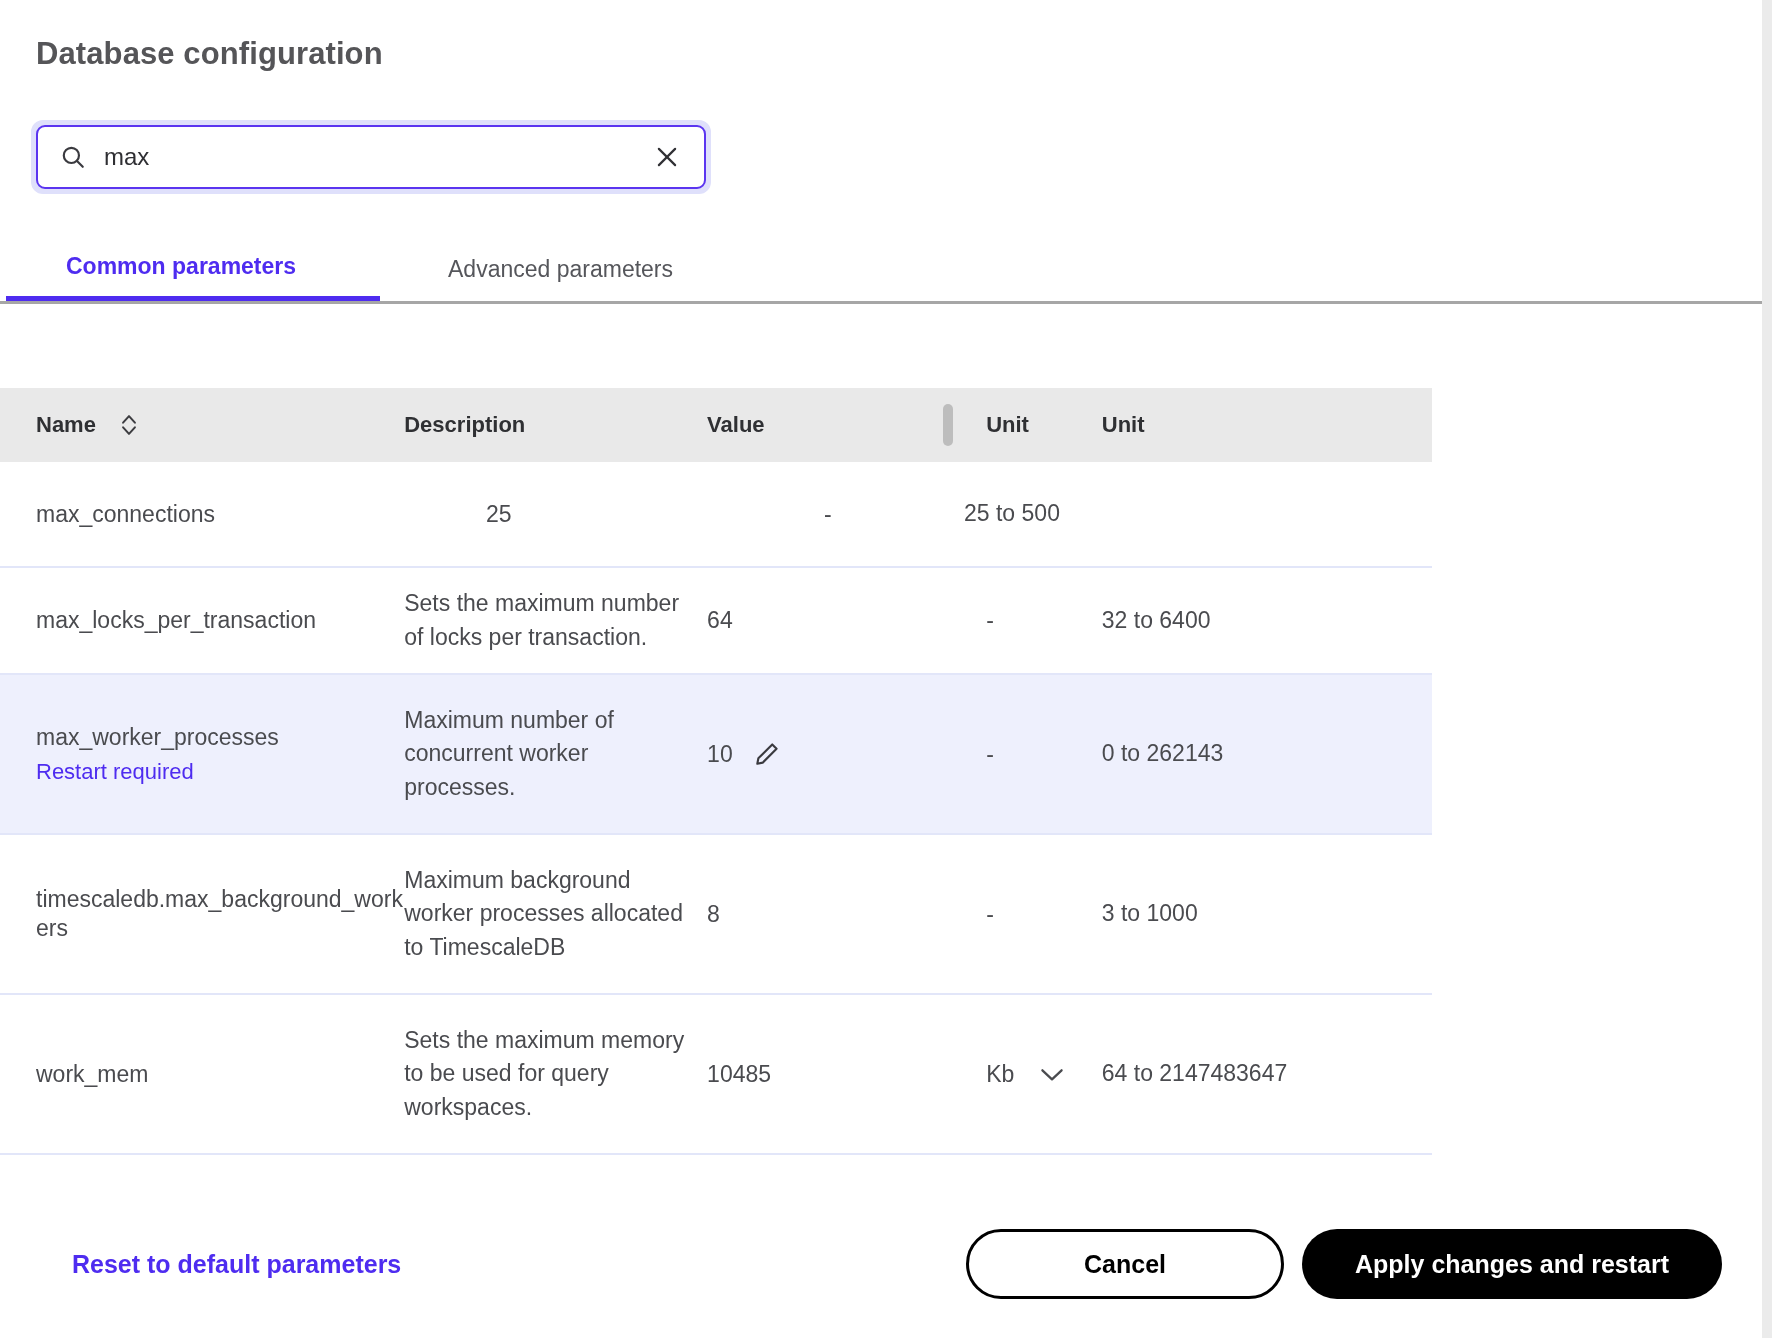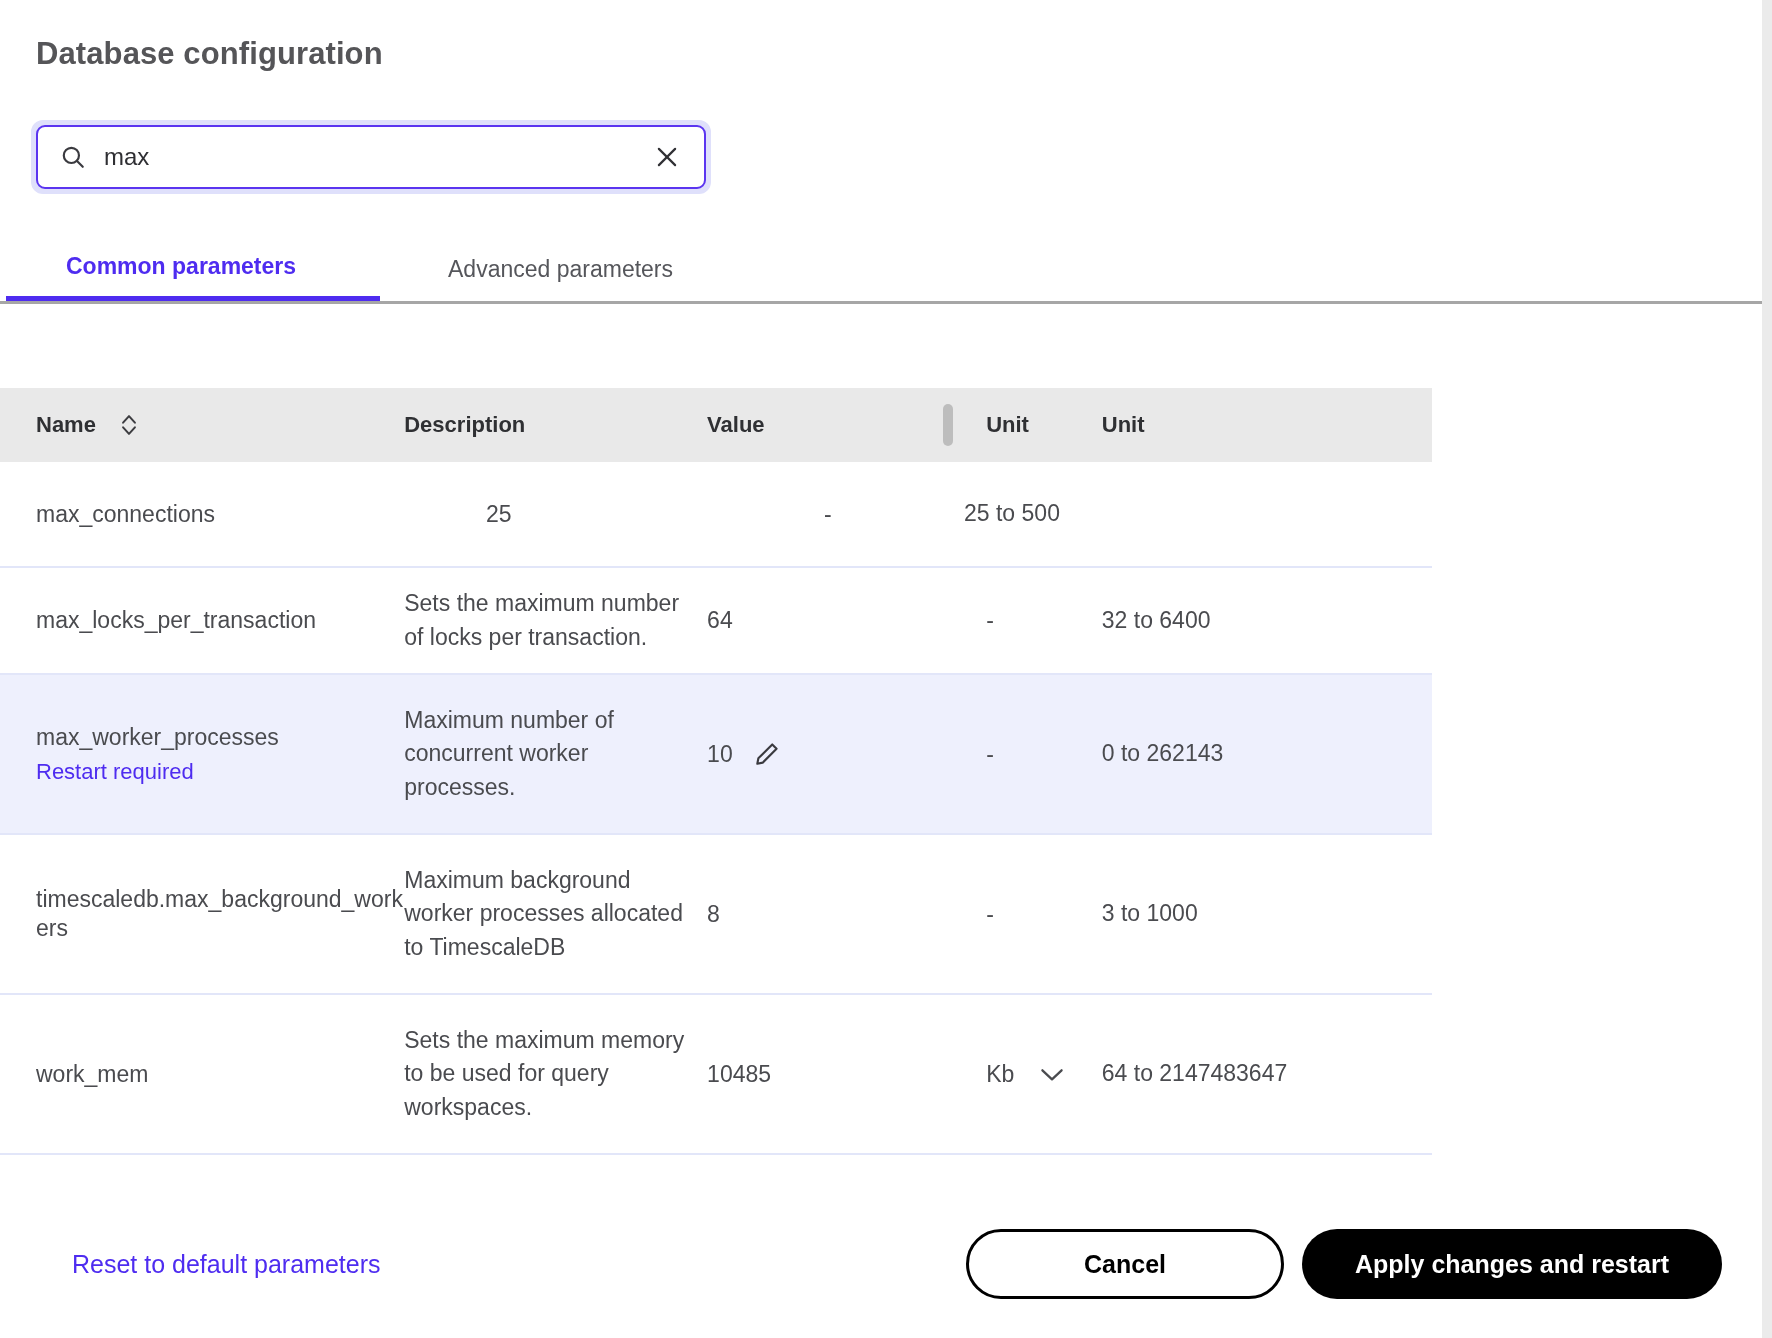--- a/index.html
+++ b/index.html
@@ -236,21 +236,21 @@
     top: 1190px;
     width: 1762px;
     height: 148px;
     display: flex;
     align-items: center;
   }
   .reset-link {
     position: absolute;
     left: 72px;
     font-size: 25px;
-    font-weight: normal;
+    font-weight: bold;
     color: #4e2cf0;
     cursor: pointer;
     white-space: nowrap;
   }
   .btn {
     position: absolute;
     height: 70px;
     border-radius: 35px;
     display: flex;
     align-items: center;

